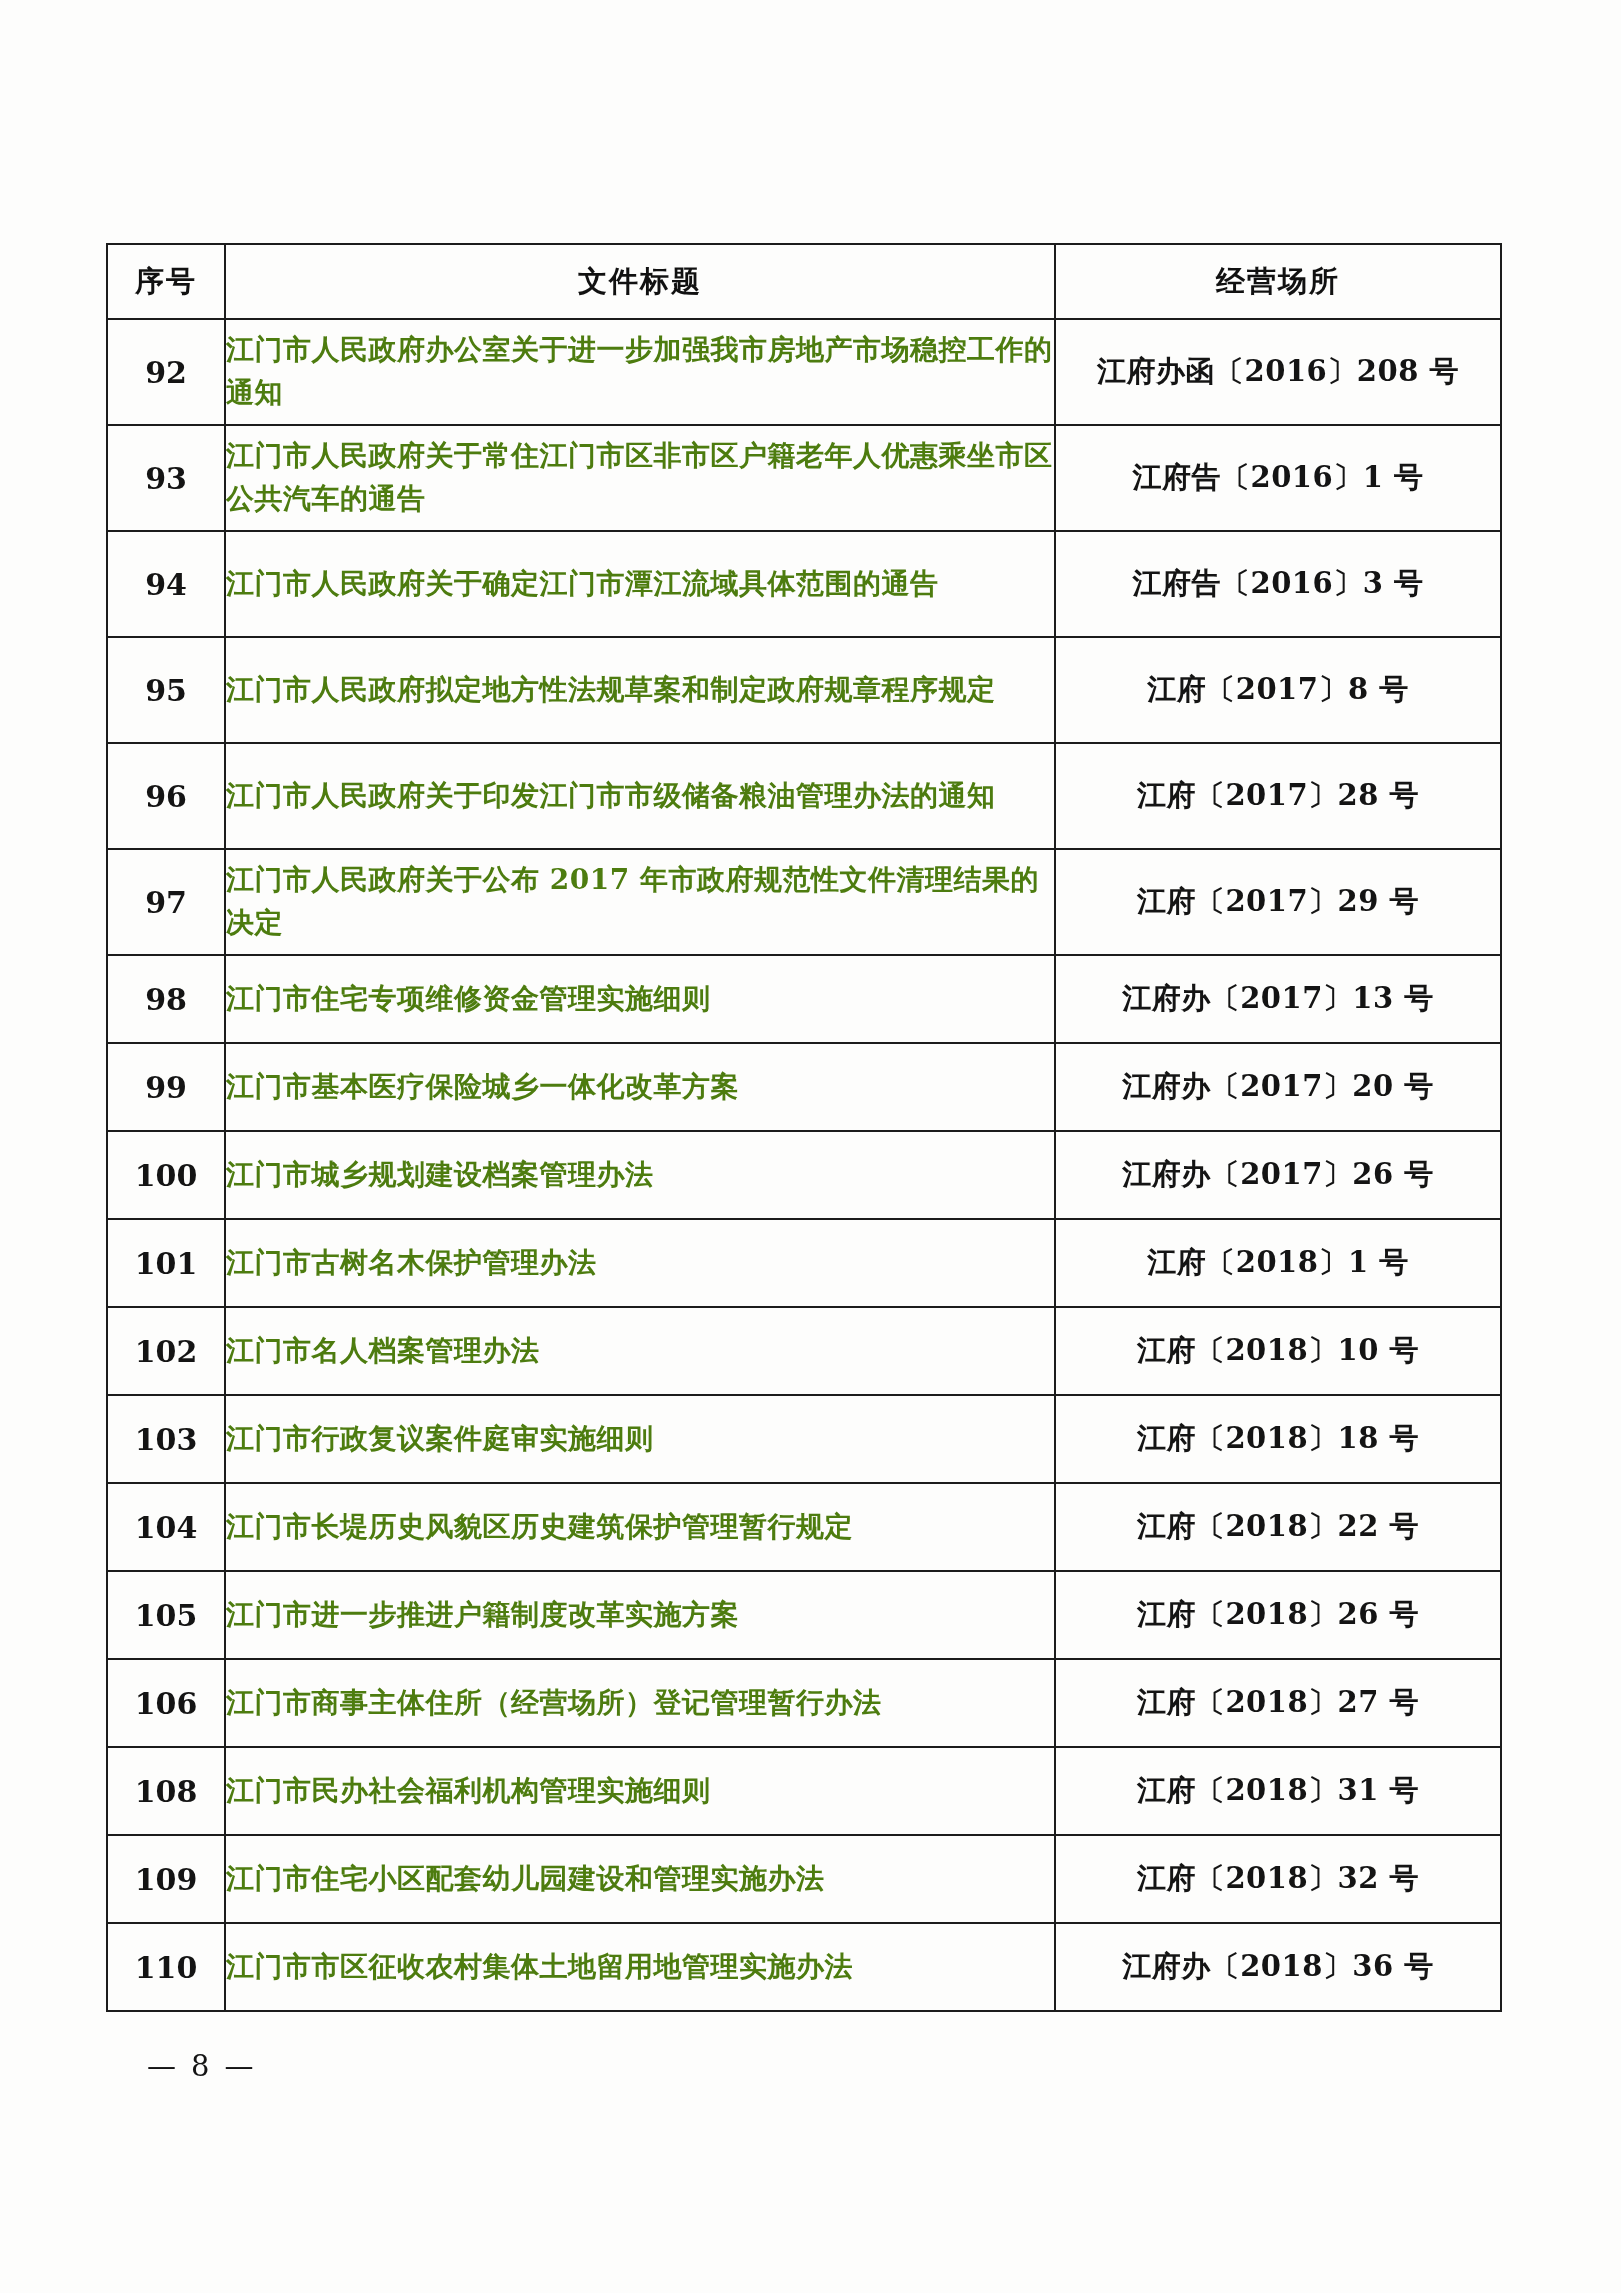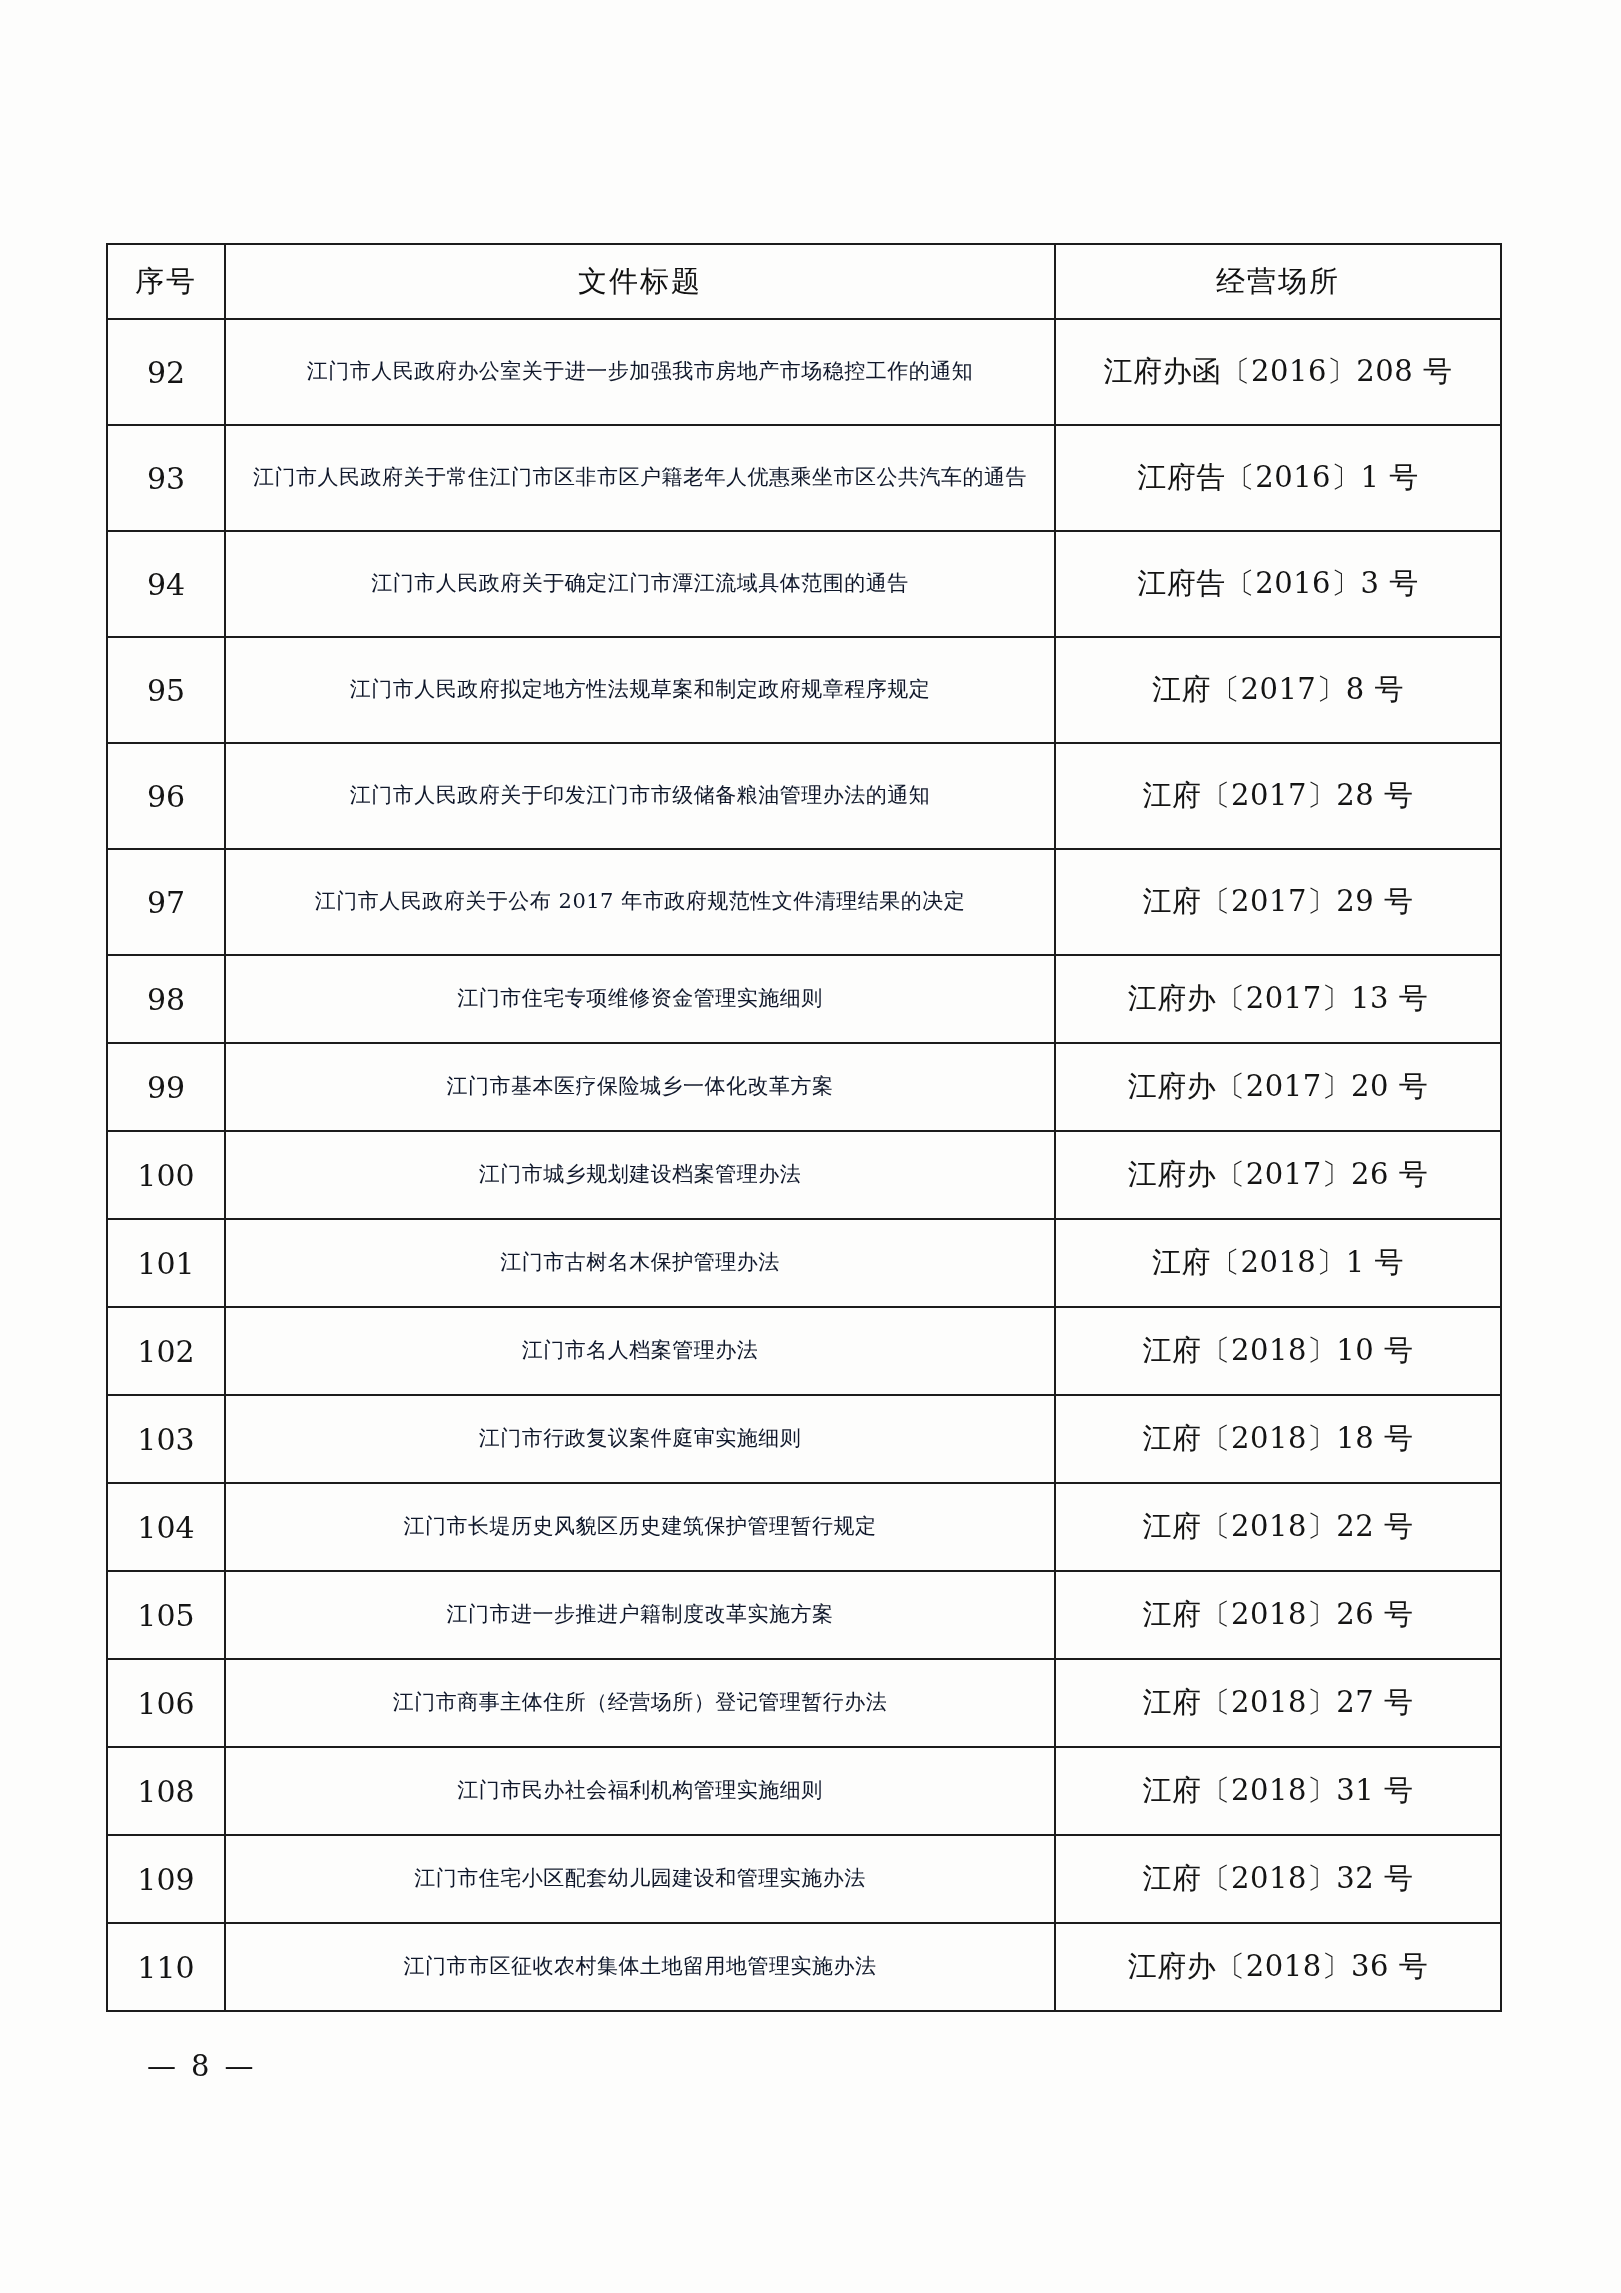--- a/index.html
+++ b/index.html
@@ -28,21 +28,21 @@
     left: 106px;
     top: 243px;
     width: 1394px;
     border-collapse: collapse;
     table-layout: fixed;
   }
   .doc-table td, .doc-table th {
     border: 2px solid #1c1c1c;
     padding: 0;
     vertical-align: middle;
-    font-weight: normal;
+    font-weight: bold;
   }
   col.c-seq   { width: 118px; }
   col.c-title { width: 830px; }
   col.c-num   { width: 446px; }
 
   .hdr-cell {
     height: 73px;
     text-align: center;
     font-family: "DejaVu Sans", "Liberation Sans", sans-serif;
     font-size: 29px;
@@ -50,26 +50,26 @@
     letter-spacing: 2px;
     color: #111;
   }
   .seq-cell {
     text-align: center;
     font-size: 30px;
     font-family: "DejaVu Serif", "Liberation Serif", serif;
     color: #141414;
   }
   .title-cell {
-    text-align: center;
-    font-size: 21px;
+    text-align: left;
+    font-size: 28px;
     line-height: 1.52;
     padding: 7.8px 9.8px 7.8px 13.7px;
     letter-spacing: 0.5px;
-    color: #0f172a;
+    color: #4d7c0f;
   }
   .num-cell {
     text-align: center;
     font-size: 29px;
     letter-spacing: 0.5px;
     color: #141414;
     white-space: nowrap;
     margin-left: 24px;
   }
   tr.row-2line td { height: 104px; }

